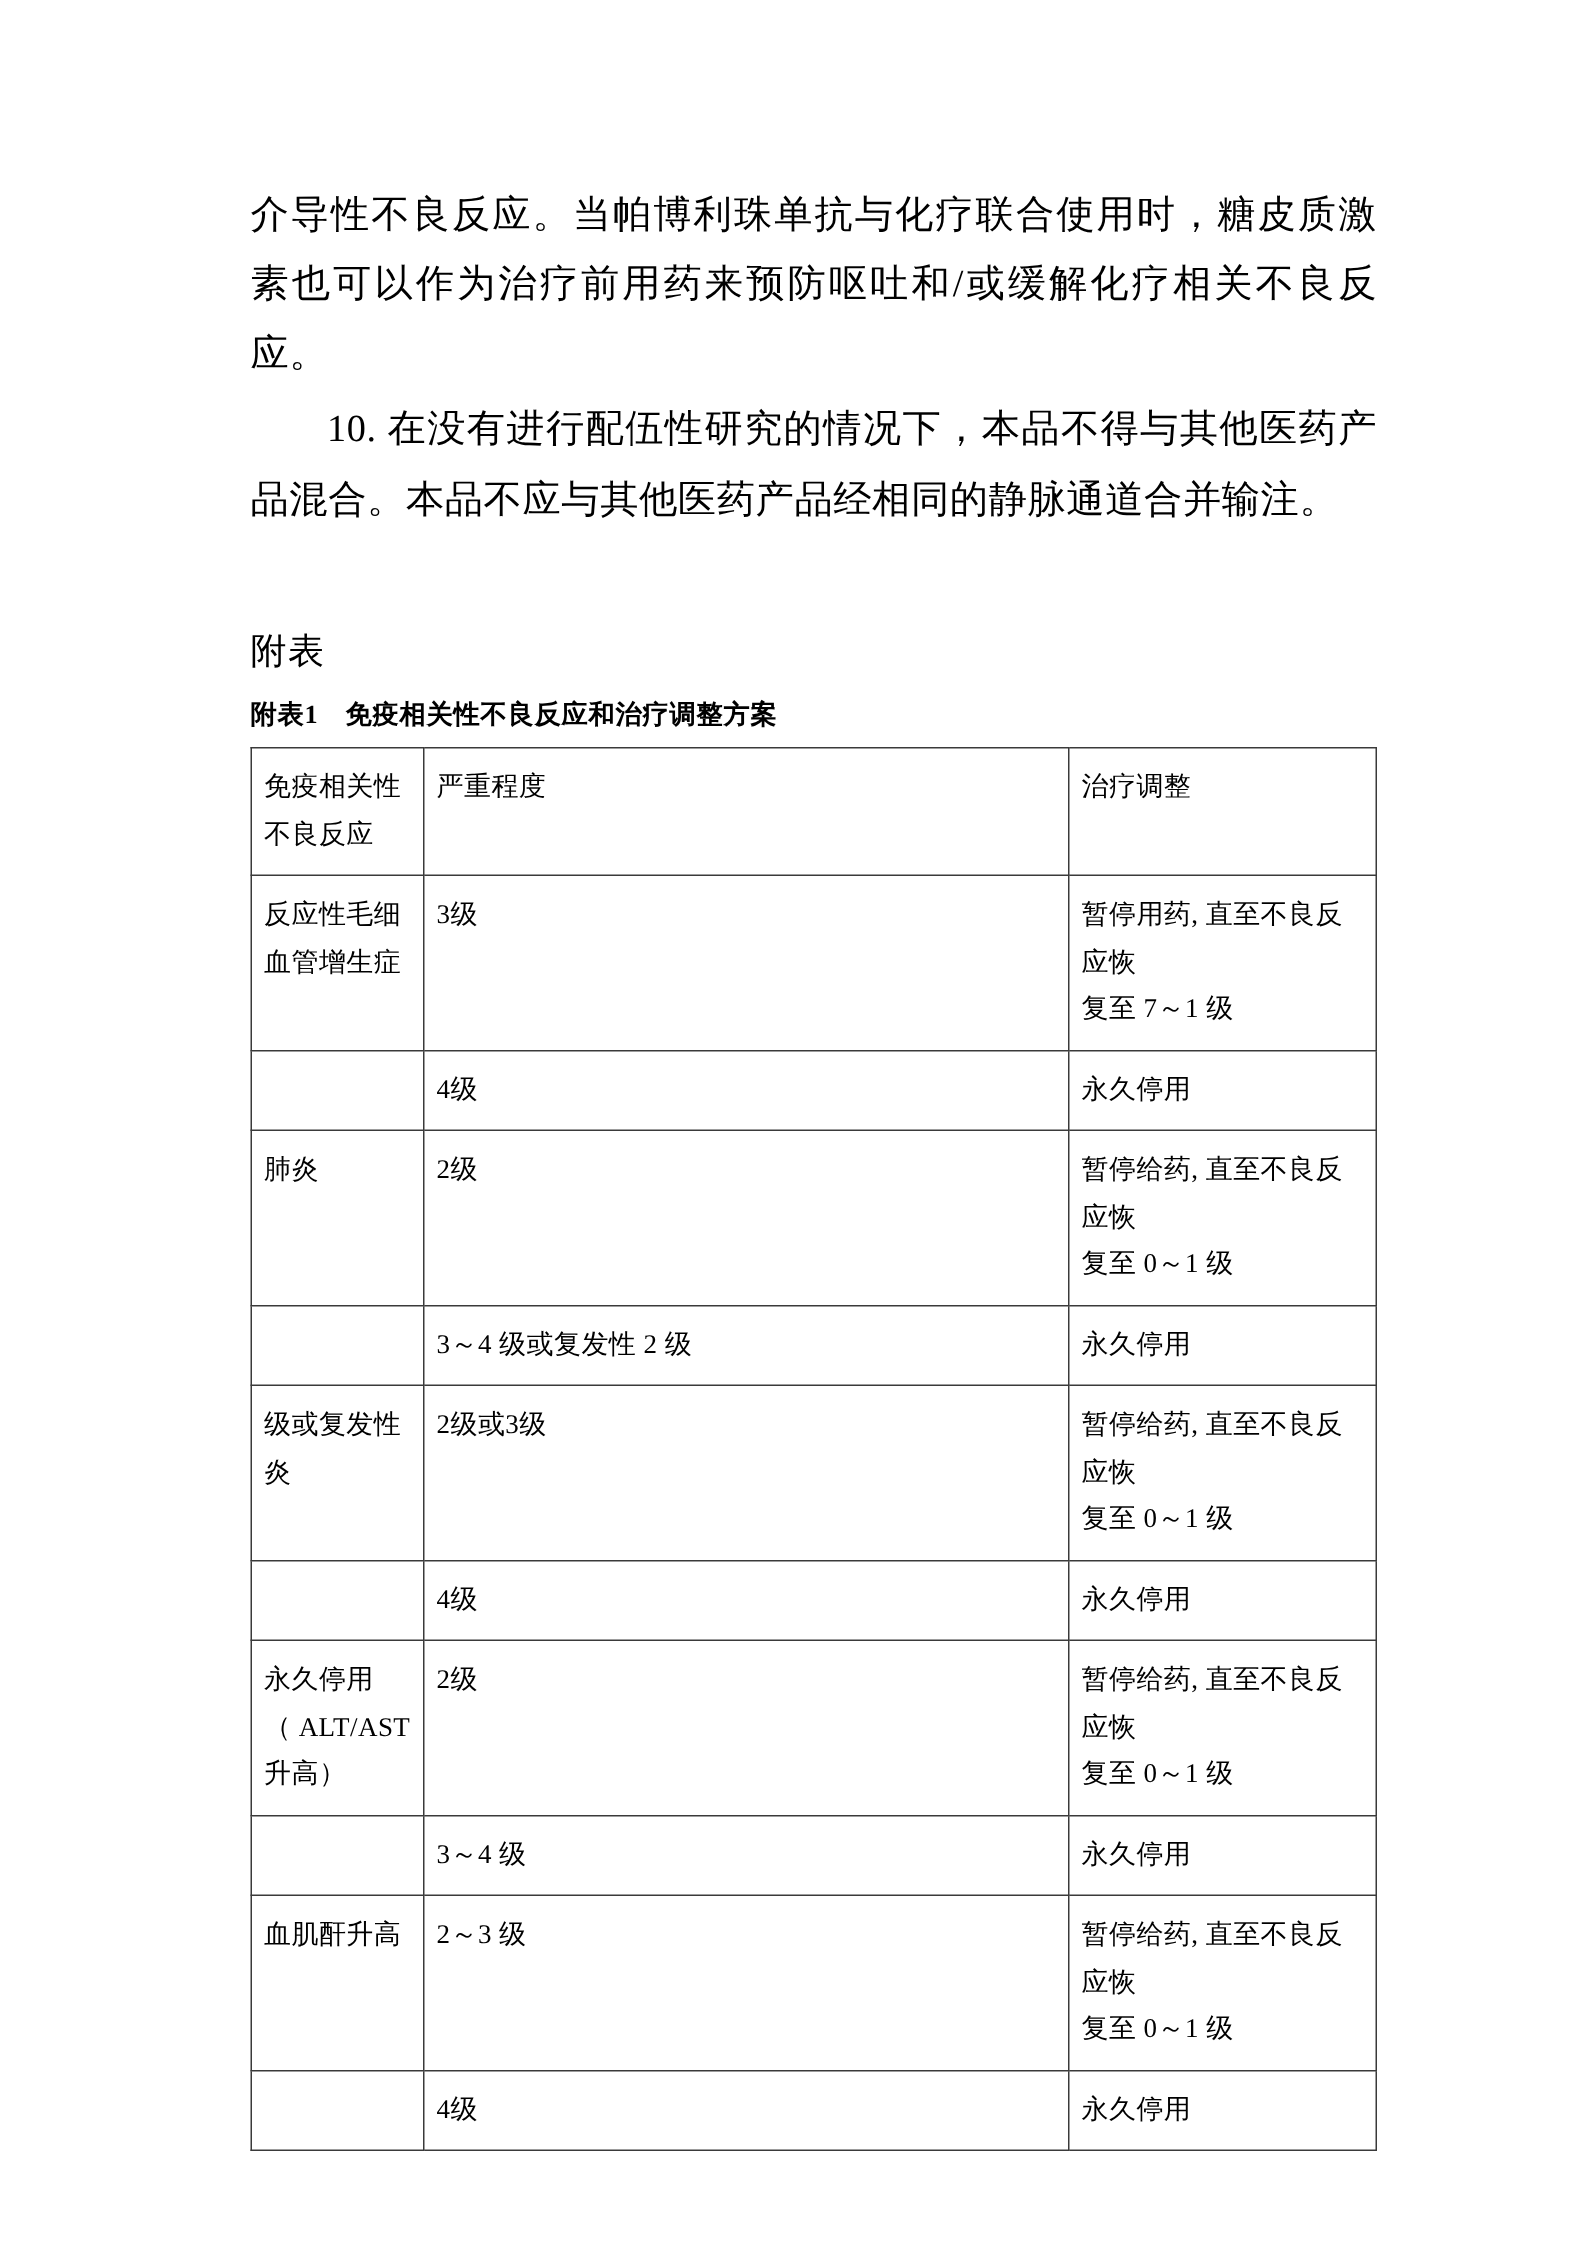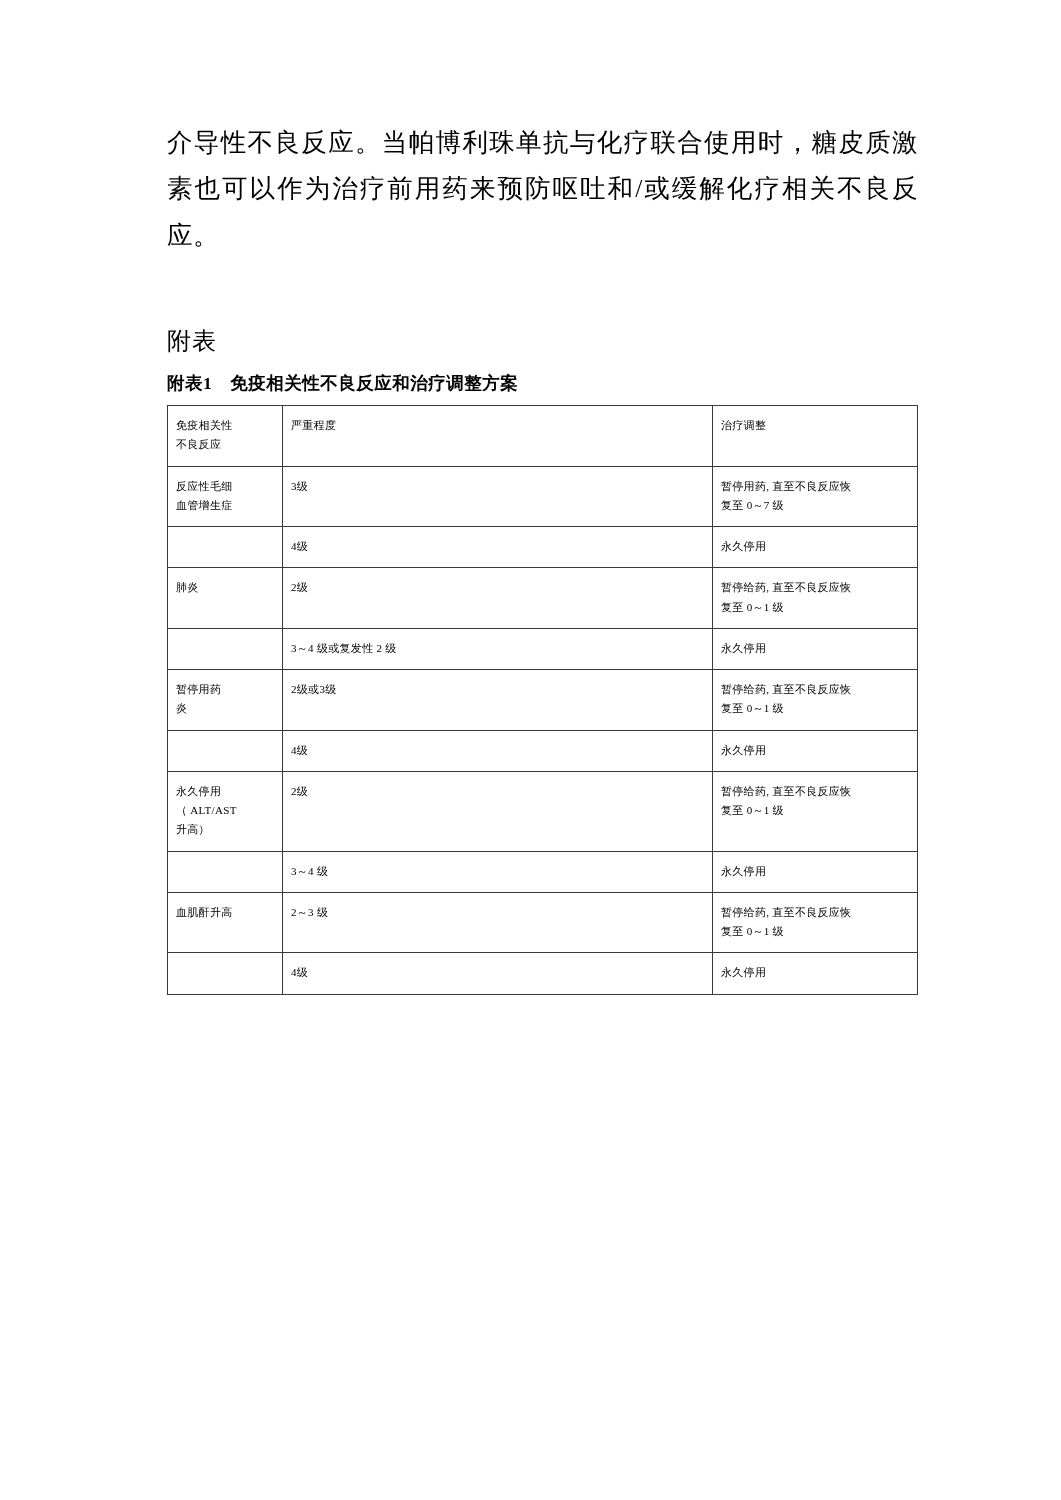--- a/index.html
+++ b/index.html
@@ -48,21 +48,21 @@
   .table-caption {
     font-size: 17.5px;
     font-weight: bold;
     margin: 0 0 10px 0;
     letter-spacing: 0.5px;
   }
   table.appendix {
     border-collapse: collapse;
     width: 100%;
     table-layout: fixed;
-    font-size: 11px;
+    font-size: 18px;
     padding-left: 36px;
   }
   table.appendix td {
     border: 1px solid #3a3a3a;
     padding: 10px 8px 11px 8px;
     vertical-align: top;
     line-height: 1.75;
     letter-spacing: 0.3px;
   }
   .col-a { width: 115px; }
@@ -84,20 +84,21 @@
     font-family: "Liberation Serif", "DejaVu Serif", serif;
   }
 </style>
 </head>
 <body>
 
 <div class="page">
 
   <p class="body-para">介导性不良反应。当帕博利珠单抗与化疗联合使用时，糖皮质激素也可以作为治疗前用药来预防呕吐和/或缓解化疗相关不良反应。</p>
   <div class="para-gap"></div>
+  <p class="body-para indent">10. 在没有进行配伍性研究的情况下，本品不得与其他医药产品混合。本品不应与其他医药产品经相同的静脉通道合并输注。</p>
 
   <h2 class="section-heading">附表</h2>
 
   <p class="table-caption">附表1　免疫相关性不良反应和治疗调整方案</p>
 
   <table class="appendix">
     <colgroup>
       <col class="col-a">
       <col class="col-b">
       <col class="col-c">
@@ -108,40 +109,40 @@
 不良反应</td>
         <td class="cell-multiline">严重程度</td>
         <td class="cell-multiline">治疗调整</td>
       </tr>
 
       <tr>
         <td class="cell-multiline">反应性毛细
 血管增生症</td>
         <td class="cell-multiline">3级</td>
         <td class="cell-multiline">暂停用药, 直至不良反应恢
-复至 0～7 级</td>
+复至 7～1 级</td>
       </tr>
       <tr>
         <td class="cell-multiline"></td>
         <td class="cell-multiline">4级</td>
         <td class="cell-multiline">永久停用</td>
       </tr>
       <tr>
         <td class="cell-multiline">肺炎</td>
         <td class="cell-multiline">2级</td>
         <td class="cell-multiline">暂停给药, 直至不良反应恢
 复至 0～1 级</td>
       </tr>
       <tr>
         <td class="cell-multiline"></td>
         <td class="cell-multiline">3～4 级或复发性 2 级</td>
         <td class="cell-multiline">永久停用</td>
       </tr>
       <tr>
-        <td class="cell-multiline">暂停用药
+        <td class="cell-multiline">级或复发性
 炎</td>
         <td class="cell-multiline">2级或3级</td>
         <td class="cell-multiline">暂停给药, 直至不良反应恢
 复至 0～1 级</td>
       </tr>
       <tr>
         <td class="cell-multiline"></td>
         <td class="cell-multiline">4级</td>
         <td class="cell-multiline">永久停用</td>
       </tr>

